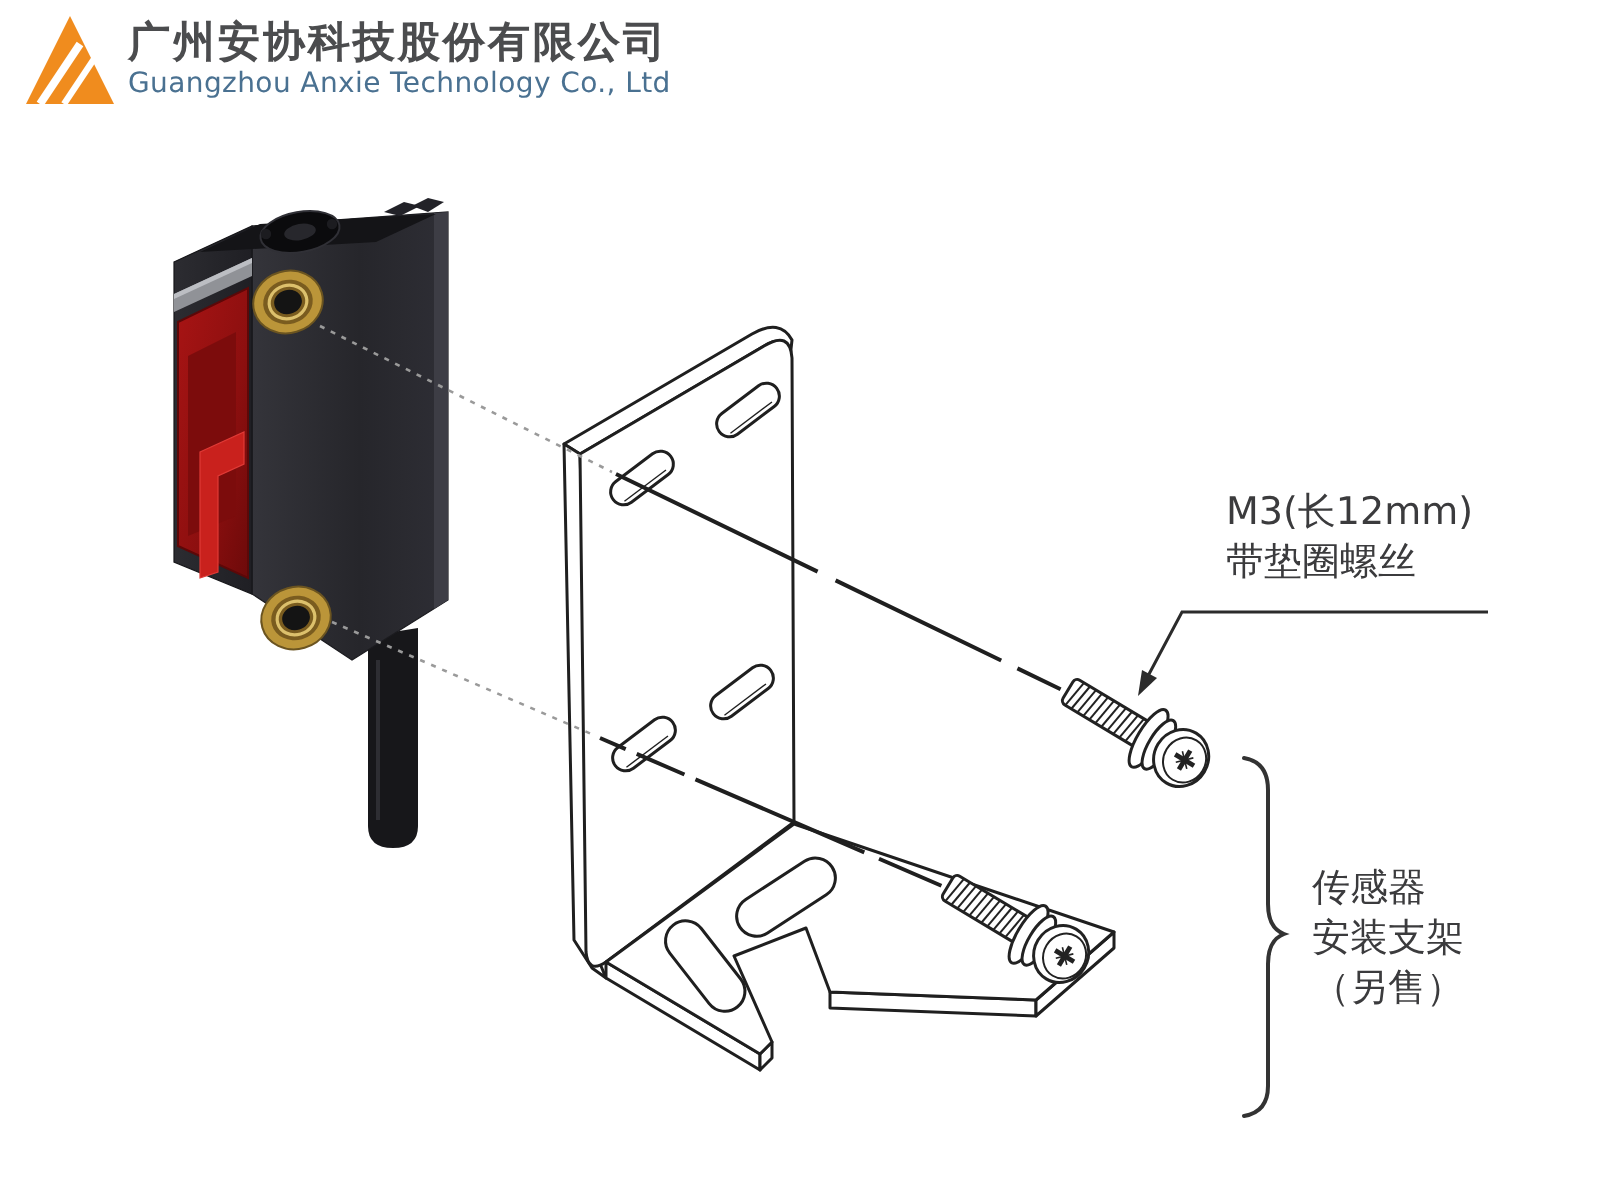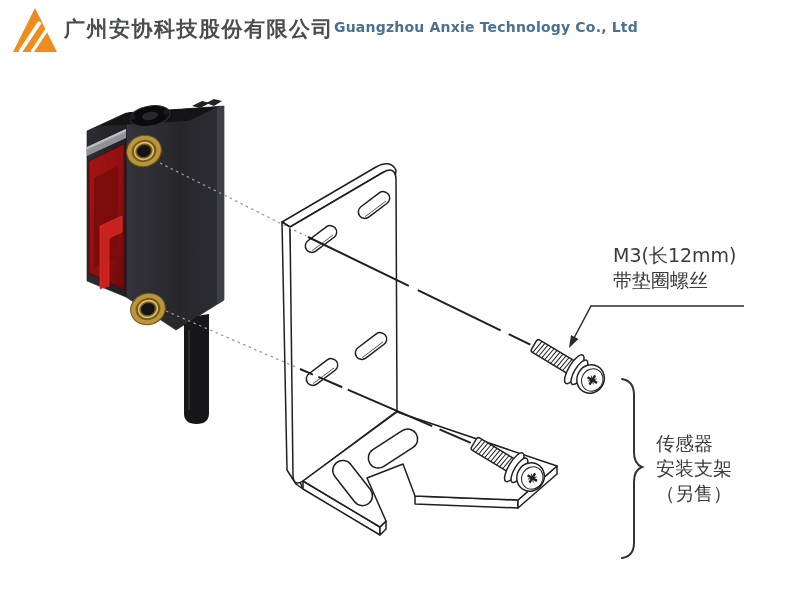--- a/index.html
+++ b/index.html
@@ -4,26 +4,26 @@
 <style>
   html,body{margin:0;padding:0;}
   body{
     width:800px;height:600px;background:#ffffff;position:relative;overflow:hidden;
     font-family:"DejaVu Sans","Liberation Sans",sans-serif;
   }
   .header{
     position:absolute;top:6px;left:12px;display:flex;align-items:center;gap:6px;
   }
   .logo-mark{width:46px;height:48px;flex:0 0 auto;}
-  .company-names{display:flex;line-height:1.1;}
+  .company-names{display:flex;flex-direction:column;line-height:1.1;}
   .company-zh{
     font-size:21px;font-weight:bold;color:#4B4C4E;letter-spacing:1.5px;
   }
   .company-en{
-    font-size:14px;font-weight:bold;color:#4A7191;letter-spacing:0.2px;margin-top:2px;
+    font-size:14px;font-weight:normal;color:#4A7191;letter-spacing:0.2px;margin-top:2px;
   }
   .diagram-svg{position:absolute;top:0;left:0;}
   .cn-note{
     font-size:19px;fill:#3B3B3D;
     font-family:"DejaVu Sans","Liberation Sans",sans-serif;
   }
 </style>
 </head>
 <body>
 

